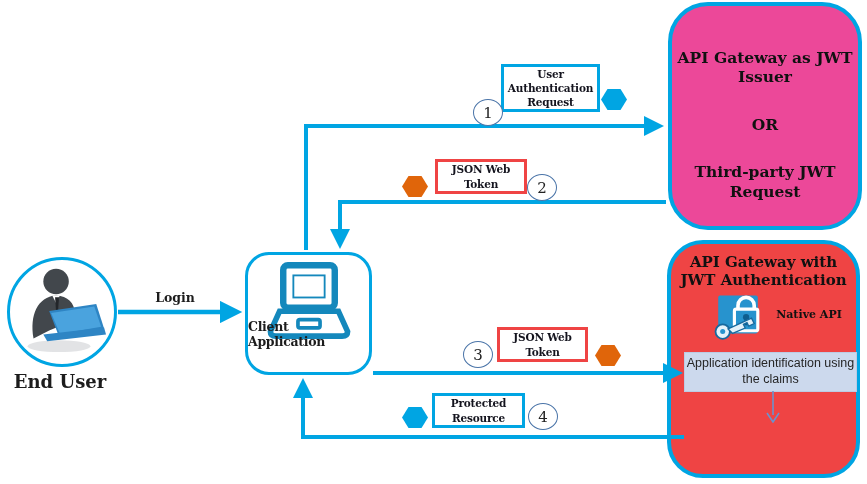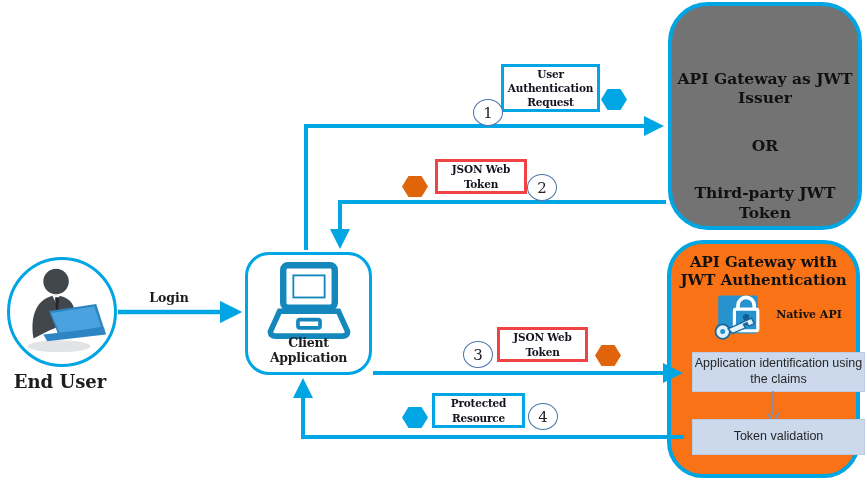--- a/index.html
+++ b/index.html
@@ -11,51 +11,51 @@
   .abs{position:absolute;}
   
   .node-circle{
     left:7px;top:257px;width:104px;height:104px;border-radius:50%;
     border:3px solid #00a5e3;background:#fff;z-index:10;
   }
   .node-label{
     font-weight:bold;color:#1c1c1c;text-align:center;z-index:12;
   }
   #end-user-label{left:0px;top:371px;width:120px;font-size:18px;}
-  #login-label{left:134px;top:290px;width:70px;font-size:12.5px;z-index:35;}
+  #login-label{left:140px;top:290px;width:70px;font-size:12.5px;z-index:35;}
   .client-box{
     left:245px;top:252px;width:127px;height:123px;border-radius:24px;
     border:3.5px solid #00a5e3;background:#fff;box-sizing:border-box;z-index:10;
   }
   .client-box .label{
-    position:absolute;left:0;right:0;bottom:7px;text-align:center;
+    position:absolute;left:0;right:0;bottom:23px;text-align:left;
     font-weight:bold;font-size:12.5px;letter-spacing:-0.3px;color:#1c1c1c;
   }
   .issuer-box{
     left:668px;top:2px;width:194px;height:228px;border-radius:40px;
-    border:4px solid #00a5e3;background:#737373;box-sizing:border-box;z-index:10;
+    border:4px solid #00a5e3;background:#ec4899;box-sizing:border-box;z-index:10;
     display:flex;flex-direction:column;align-items:center;justify-content:flex-start;
-    padding-top:63px;text-align:center;font-weight:bold;font-size:15.5px;
+    padding-top:42px;text-align:center;font-weight:bold;font-size:15.5px;
     line-height:1.25;color:#111;
   }
   .issuer-box .sep{margin:28px 0;}
   .gateway-box{
     left:667px;top:240px;width:193px;height:238px;border-radius:36px;
-    border:4px solid #00a5e3;background:#f97316;box-sizing:border-box;z-index:10;
+    border:4px solid #00a5e3;background:#ef4444;box-sizing:border-box;z-index:10;
   }
   .gateway-title{
     position:absolute;left:4px;right:4px;top:9px;text-align:center;
     font-weight:bold;font-size:15px;line-height:1.2;color:#111;
   }
   .native-api-label{
     position:absolute;left:92px;top:64px;width:92px;text-align:center;
     font-weight:bold;font-size:11px;color:#111;
   }
   .step-box{
-    position:absolute;left:21px;width:173px;background:#ccd9ed;
+    position:absolute;left:13px;width:173px;background:#ccd9ed;
     border:1px solid #bccbe4;box-sizing:border-box;
     display:flex;align-items:center;justify-content:center;text-align:center;
     font-family:"Liberation Sans","DejaVu Sans",sans-serif;
     font-size:12.5px;line-height:1.25;color:#262626;
   }
   #step-identification{top:108px;height:40px;}
   #step-validation{top:175px;height:36px;}
   
   .msg-box{
     background:#fff;box-sizing:border-box;z-index:40;
@@ -121,21 +121,21 @@
       <rect x="33" y="15" width="34" height="24" fill="none" stroke="#1488bc" stroke-width="2"></rect>
       <path d="M18,54 L82,54 L92,76 Q92,81 86,81 L14,81 Q8,81 8,76 Z" fill="none" stroke="#1488bc" stroke-width="6"></path>
       <rect x="38" y="63" width="24" height="9" rx="2" fill="none" stroke="#1488bc" stroke-width="4"></rect>
     </svg>
     <div class="label">Client Application</div>
   </div>
 
   <div class="abs issuer-box">
     <div>API Gateway as JWT Issuer</div>
     <div class="sep">OR</div>
-    <div>Third-party JWT Token</div>
+    <div>Third-party JWT Request</div>
   </div>
 
   <div class="abs gateway-box">
     <div class="gateway-title">API Gateway with JWT Authentication</div>
     <svg width="54" height="54" viewBox="0 0 60 60" style="position:absolute;left:40px;top:48px;">
       <rect x="8" y="4" width="44" height="42" rx="2" fill="#2793ce"></rect>
       <path d="M30,20 v-5 a9,9 0 0 1 18,0 v5" fill="none" stroke="#ffffff" stroke-width="4"></path>
       <rect x="26" y="19" width="26" height="24" rx="2" fill="#2793ce" stroke="#ffffff" stroke-width="3.5"></rect>
       <circle cx="39" cy="28" r="3.5" fill="#0e5e8f"></circle>
       <rect x="37.3" y="28" width="3.4" height="9" fill="#0e5e8f"></rect>
@@ -144,21 +144,20 @@
         <circle cx="13" cy="44" r="2.8" fill="#2793ce"></circle>
         <path d="M19,41 L45,29 L48,35 L42,38 L40,34 L36,36 L38,40 L24,46 Z" fill="#e3f1fa" stroke="#17699e" stroke-width="1.5"></path>
       </g>
     </svg>
     <div class="native-api-label">Native API</div>
     <div class="step-box" id="step-identification">Application identification using the claims</div>
     <svg width="20" height="32" viewBox="0 0 20 32" style="position:absolute;left:92px;top:147px;">
       <line x1="10" y1="0" x2="10" y2="24" stroke="#6b93ce" stroke-width="1.6"></line>
       <path d="M4,22 L10,31 L16,22" fill="none" stroke="#6b93ce" stroke-width="1.6"></path>
     </svg>
-    <div class="step-box" id="step-validation">Token validation</div>
   </div>
 
   <div class="abs msg-box msg-cyan" id="msg-step1">User Authentication Request</div>
   <div class="abs msg-box msg-orange" id="msg-step2">JSON Web Token</div>
   <div class="abs msg-box msg-orange" id="msg-step3">JSON Web Token</div>
   <div class="abs msg-box msg-cyan" id="msg-step4">Protected Resource</div>
 
   <div class="abs num-circle" id="num-1">1</div>
   <div class="abs num-circle" id="num-2">2</div>
   <div class="abs num-circle" id="num-3">3</div>

